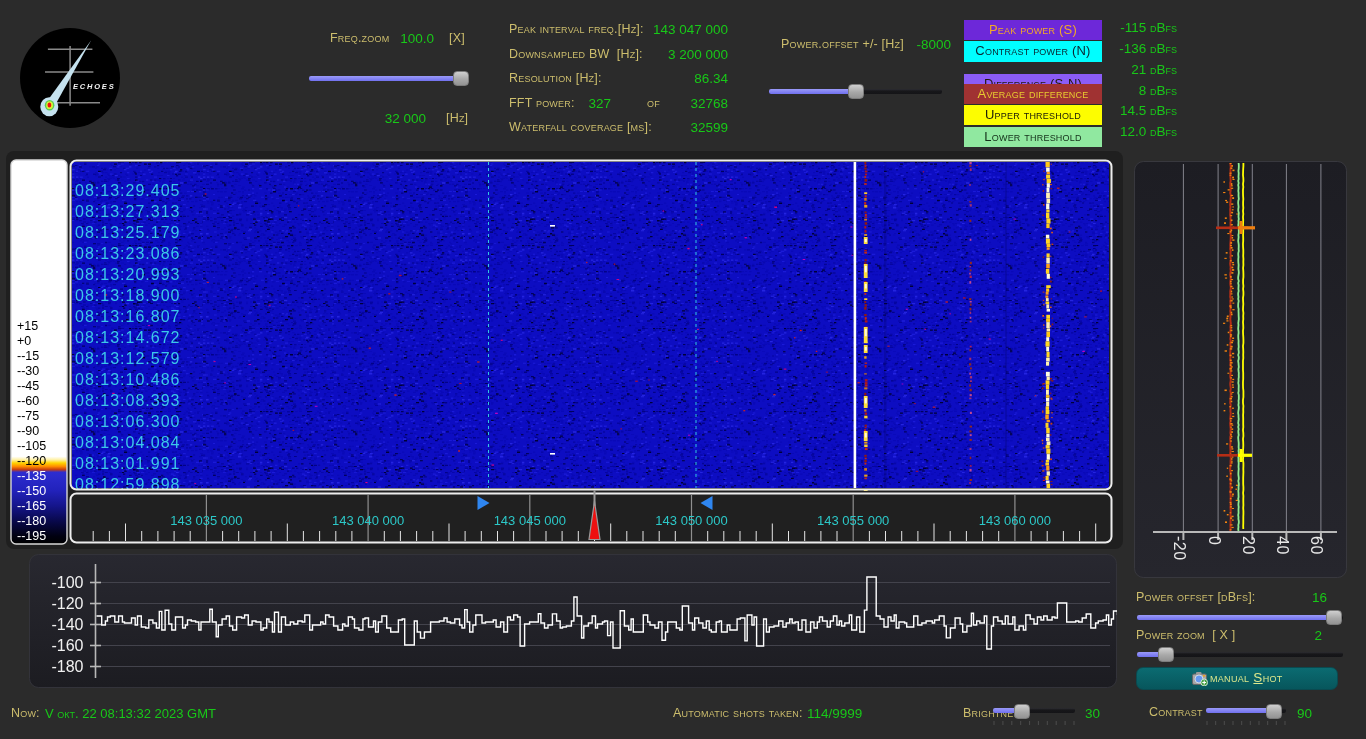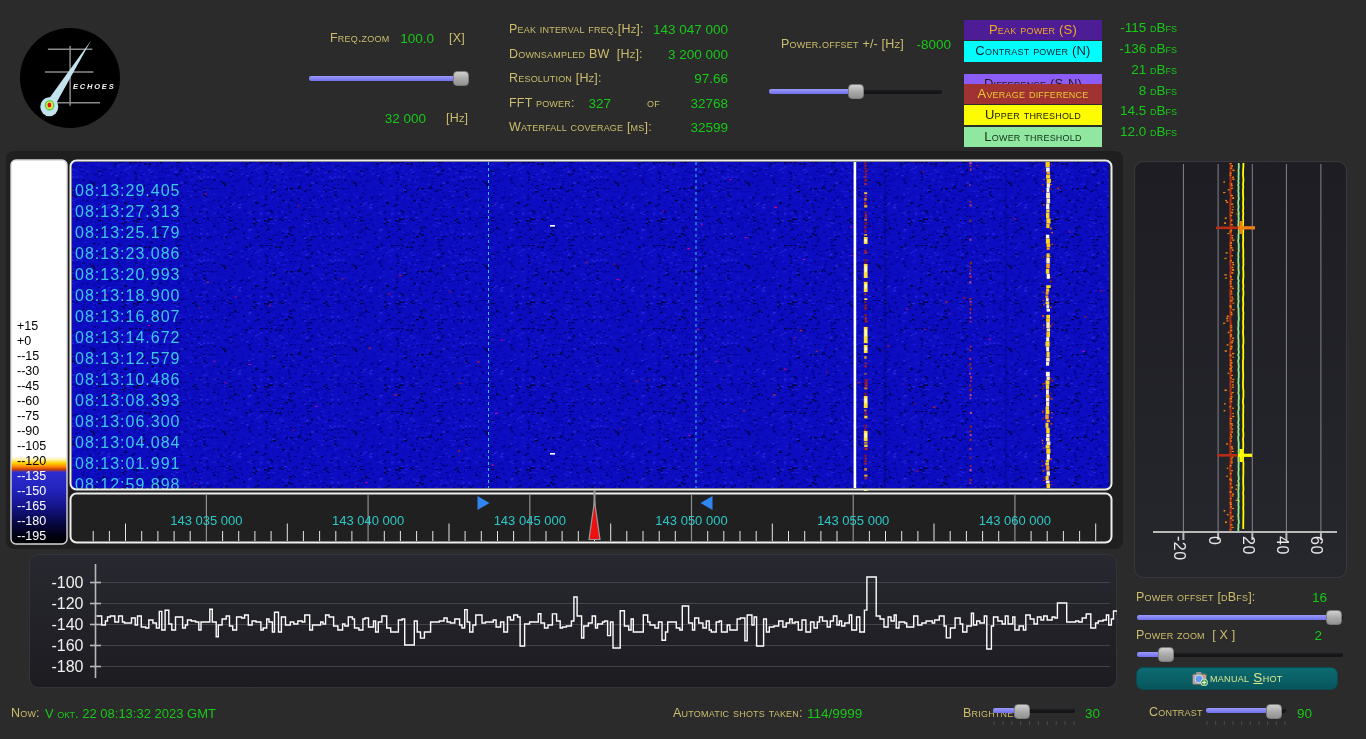--- a/index.html
+++ b/index.html
@@ -41,36 +41,36 @@
   </div>
 <div class="handle" style="left:453px;top:71px"></div>
 <div class="abs grn rt" style="left:366px;top:111px;width:60px">32 000</div>
 <div class="abs lbl" style="left:446px;top:111px">[Hz]</div>
 
 <div class="abs lbl" style="left:509px;top:22px">Peak interval freq.[Hz]:</div>
 <div class="abs grn rt" style="left:628px;top:22px;width:100px">143 047 000</div>
 <div class="abs lbl" style="left:509px;top:47px">Downsampled BW&nbsp; [Hz]:</div>
 <div class="abs grn rt" style="left:628px;top:47px;width:100px">3 200 000</div>
 <div class="abs lbl" style="left:509px;top:71px">Resolution [Hz]:</div>
-<div class="abs grn rt" style="left:628px;top:71px;width:100px">97.66</div>
+<div class="abs grn rt" style="left:628px;top:71px;width:100px">86.34</div>
 <div class="abs lbl" style="left:509px;top:96px">FFT power:</div>
 <div class="abs grn rt" style="left:551px;top:96px;width:60px">327</div>
 <div class="abs lbl" style="left:647px;top:96px">of</div>
 <div class="abs grn rt" style="left:628px;top:96px;width:100px">32768</div>
 <div class="abs lbl" style="left:509px;top:120px">Waterfall coverage [ms]:</div>
 <div class="abs grn rt" style="left:628px;top:120px;width:100px">32599</div>
 
 <div class="abs lbl" style="left:781px;top:37px">Power.offset +/- [Hz]</div>
 <div class="abs grn rt" style="left:891px;top:37px;width:60px">-8000</div>
 <div class="track" style="left:769px;top:89px;width:173px">
     <div class="fill" style="width:87px"></div>
   </div>
 <div class="handle" style="left:848px;top:84px"></div>
 
-<div class="btn" style="top:20px;background:#4c1d95;color:#f2a828">Peak power (S)</div>
+<div class="btn" style="top:20px;background:#6d28d9;color:#f2a828">Peak power (S)</div>
 <div class="btn" style="top:41.3px;background:#00feff;color:#0a2530">Contrast power (N)</div>
 <div class="btn" style="top:74px;background:#8b5cf6;color:#231a08">Difference (S-N)</div>
 <div class="btn" style="top:83.9px;background:#a03232;color:#e8cb30">Average difference</div>
 <div class="btn" style="top:105.2px;background:#fdfd00;color:#212108">Upper threshold</div>
 <div class="btn" style="top:126.5px;background:#90e8a0;color:#14301a">Lower threshold</div>
 
 <div class="abs grn rt" style="left:1097px;top:20px;width:80px">-115 <span class="sc">dBfs</span></div>
 <div class="abs grn rt" style="left:1097px;top:41px;width:80px">-136 <span class="sc">dBfs</span></div>
 <div class="abs grn rt" style="left:1097px;top:62px;width:80px">21 <span class="sc">dBfs</span></div>
 <div class="abs grn rt" style="left:1097px;top:82.5px;width:80px">8 <span class="sc">dBfs</span></div>

